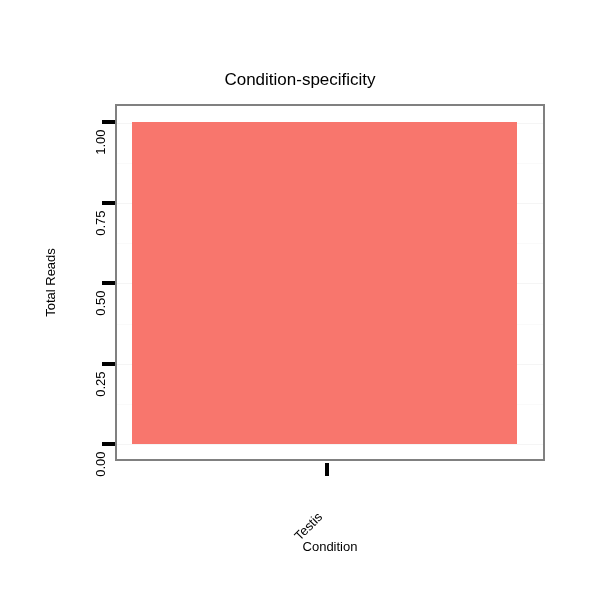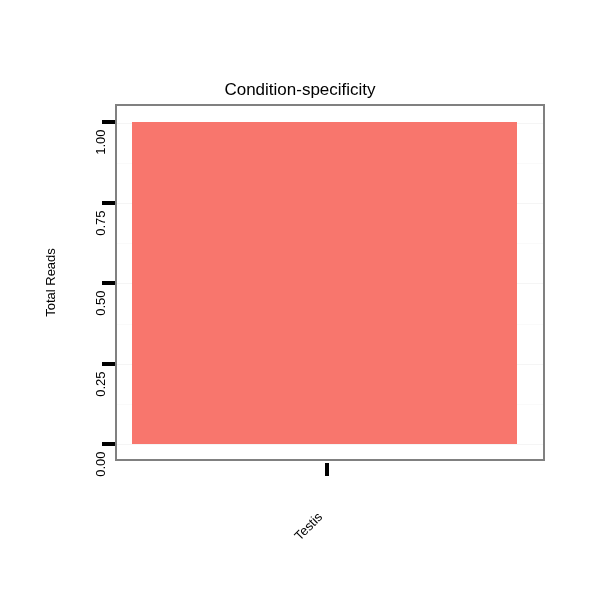--- a/index.html
+++ b/index.html
@@ -15,21 +15,21 @@
     width: 600px;
     height: 600px;
     background: #ffffff;
     overflow: hidden;
   }
 
   
   .chart-title {
     position: absolute;
     left: 0;
-    top: 80px;
+    top: 70px;
     width: 540px;
     
     padding-left: 60px;
     box-sizing: border-box;
     text-align: center;
     font-size: 17px;
     color: #000000;
     white-space: nowrap;
   }
 
@@ -164,14 +164,15 @@
       <div class="gridline-major" style="top: 17px;"></div>
 
       <div class="bar" style="left: 15px; width: 385px; top: 16px; height: 322px;"></div>
     </div>
   </div>
 
   <div class="x-tick-mark" style="left: 325px; top: 463px;"></div>
 
   <div class="x-tick-label" style="left: 200px; top: 507px; width: 120px;">Testis</div>
 
+  <div class="x-axis-title">Condition</div>
 
 </div>
 
 </body></html>

